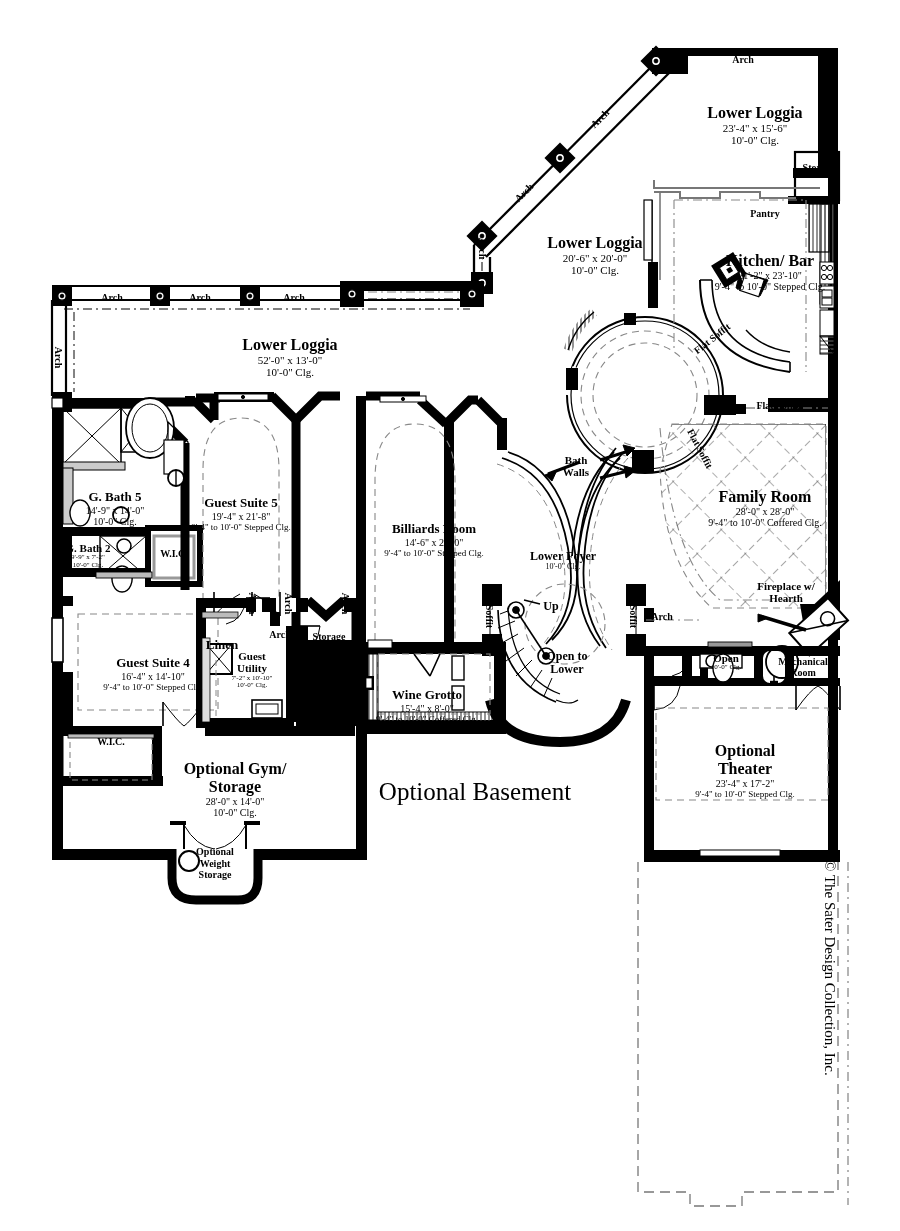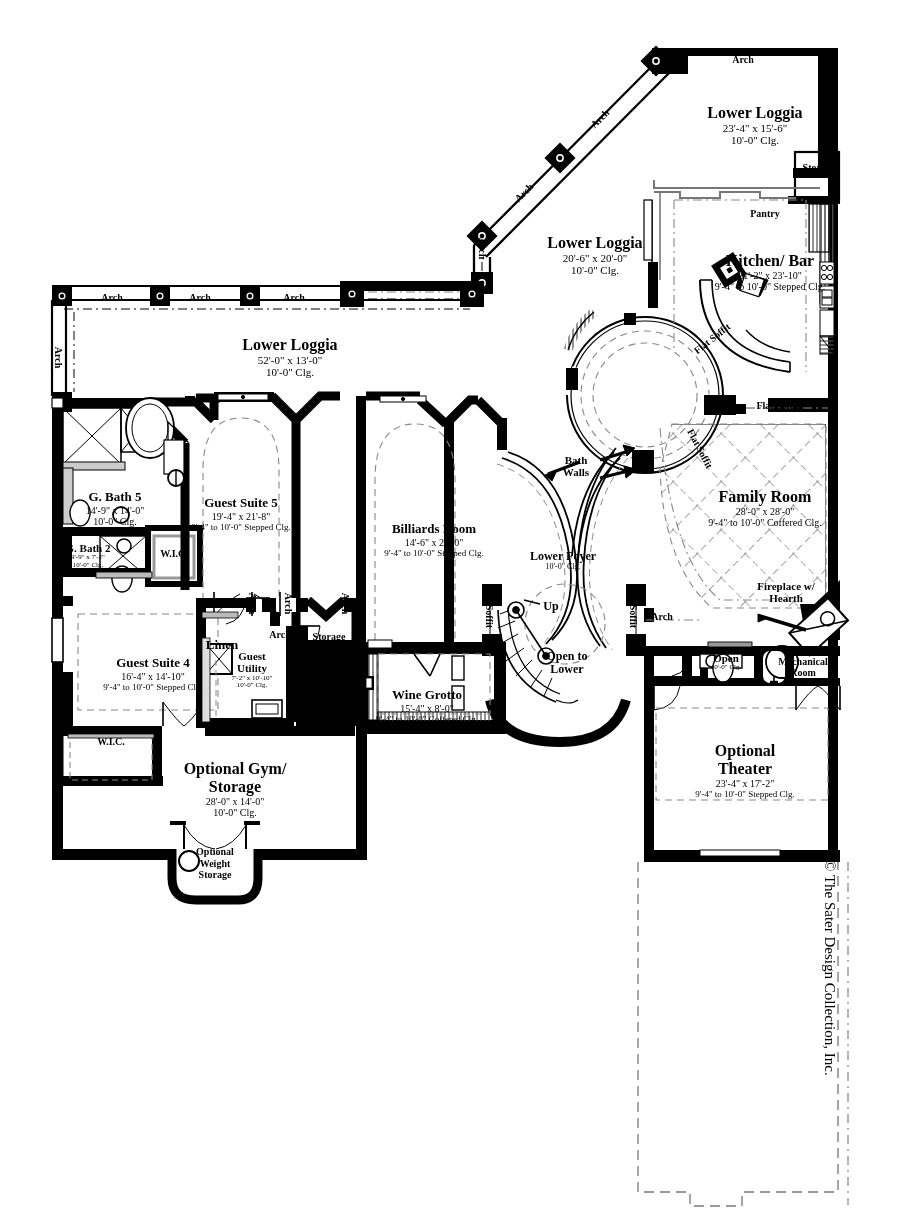--- a/index.html
+++ b/index.html
@@ -589,20 +589,21 @@
     <div class="rm-name r10">Room</div>
   </div>
 
   <div class="lbl" style="left:660px;top:742px;width:170px;">
     <div class="rm-name r16">Optional</div>
     <div class="rm-name r16">Theater</div>
     <div class="rm-dim r10">23'-4" x 17'-2"</div>
     <div class="rm-dim r9">9'-4" to 10'-0" Stepped Clg.</div>
   </div>
 
+  <div class="lbl ttl" style="left:340px;top:778px;width:270px;">Optional Basement</div>
 
   <div class="copyright" style="left:838px;top:860px;">© The Sater Design Collection, Inc.</div>
 
   <div id="tag-layer">
       <div class="lbl tag" style="left: 566px; top: 113px; width: 68px; transform: rotate(-45deg); transform-origin: 50% 50%;">Arch</div>
       <div class="lbl tag" style="left: 490px; top: 187px; width: 68px; transform: rotate(-45deg); transform-origin: 50% 50%;">Arch</div>
       <div class="lbl tag" style="left: 709px; top: 54px; width: 68px; transform: rotate(0deg); transform-origin: 50% 50%;">Arch</div>
       <div class="lbl tag" style="left: 448px; top: 243px; width: 68px; transform: rotate(90deg); transform-origin: 50% 50%;">Arch</div>
       <div class="lbl tag" style="left: 78px; top: 292px; width: 68px; transform: rotate(0deg); transform-origin: 50% 50%;">Arch</div>
       <div class="lbl tag" style="left: 166px; top: 292px; width: 68px; transform: rotate(0deg); transform-origin: 50% 50%;">Arch</div>

